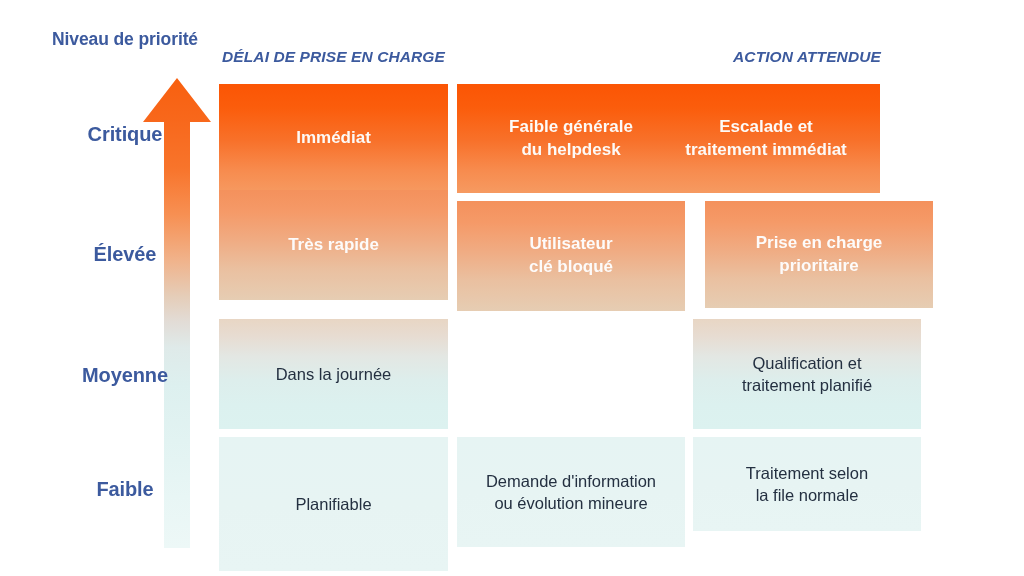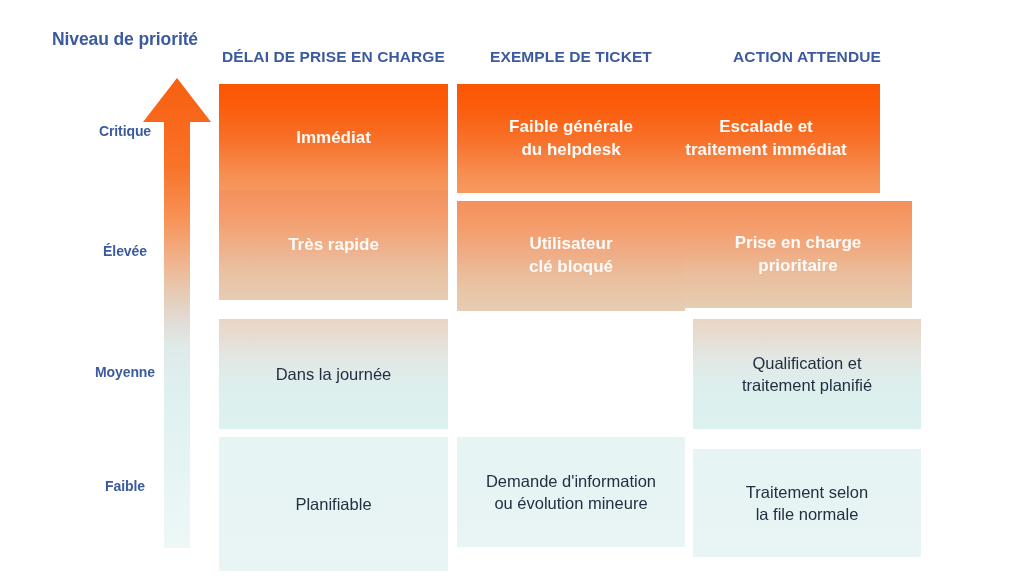--- a/index.html
+++ b/index.html
@@ -75,36 +75,37 @@
         #e2f3f2 75%,
         #e8f6f5 88%,
         #edf8f7 100%);
   }
 
   .axis-label {
     position: absolute;
     left: 0;
     width: 200px;
     text-align: center;
-    font-size: 14px;
+    font-size: 20px;
     font-weight: bold;
     color: #3c5a9e;
     letter-spacing: -0.1px;
   }
 
   
   .col-header {
     position: absolute;
     top: 48px;
     text-align: center;
     font-size: 15.5px;
     font-weight: bold;
     color: #3c5a9e;
     letter-spacing: 0.1px;
     white-space: nowrap;
+    font-style: italic;
   }
 
   
   .cell {
     position: absolute;
     display: flex;
     align-items: center;
     justify-content: center;
     text-align: center;
     padding: 6px 10px;
@@ -179,21 +180,20 @@
       <div id="arrow-shaft"></div>
     </div>
 
     <div class="axis-label" style="top:123px">Critique</div>
     <div class="axis-label" style="top:243px">Élevée</div>
     <div class="axis-label" style="top:364px">Moyenne</div>
     <div class="axis-label" style="top:478px">Faible</div>
   </div>
 
   <div class="col-header" style="left:219px;width:229px">DÉLAI DE PRISE EN CHARGE</div>
-  <div class="col-header" style="left:457px;width:228px">EXEMPLE DE TICKET</div>
   <div class="col-header" style="left:693px;width:228px">ACTION ATTENDUE</div>
 
   <div class="cell row-1" style="left:219px;top:84px;width:229px;height:109px">
     <span class="cell-text">Immédiat</span>
   </div>
   <div class="cell row-1" style="left:457px;top:84px;width:228px;height:109px">
     <span class="cell-text">Faible générale
 du helpdesk</span>
   </div>
   <div class="cell row-1" style="left:652px;top:84px;width:228px;height:109px">
@@ -201,38 +201,38 @@
 traitement immédiat</span>
   </div>
 
   <div class="cell row-2" style="left:219px;top:190px;width:229px;height:110px">
     <span class="cell-text">Très rapide</span>
   </div>
   <div class="cell row-2" style="left:457px;top:201px;width:228px;height:110px">
     <span class="cell-text">Utilisateur
 clé bloqué</span>
   </div>
-  <div class="cell row-2" style="left:684px;top:201px;width:228px;height:107px">
+  <div class="cell row-2" style="left:705px;top:201px;width:228px;height:107px">
     <span class="cell-text">Prise en charge
 prioritaire</span>
   </div>
 
   <div class="cell row-3" style="left:219px;top:319px;width:229px;height:110px">
     <span class="cell-text">Dans la journée</span>
   </div>
   <div class="cell row-3" style="left:693px;top:319px;width:228px;height:110px">
     <span class="cell-text">Qualification et
 traitement planifié</span>
   </div>
 
   <div class="cell row-4" style="left:219px;top:437px;width:229px;height:134px">
     <span class="cell-text">Planifiable</span>
   </div>
   <div class="cell row-4" style="left:457px;top:437px;width:228px;height:110px">
     <span class="cell-text">Demande d'information
 ou évolution mineure</span>
   </div>
-  <div class="cell row-4" style="left:693px;top:449px;width:228px;height:108px">
+  <div class="cell row-4" style="left:693px;top:437px;width:228px;height:94px">
     <span class="cell-text">Traitement selon
 la file normale</span>
   </div>
 
 </div>
 
 </body></html>

